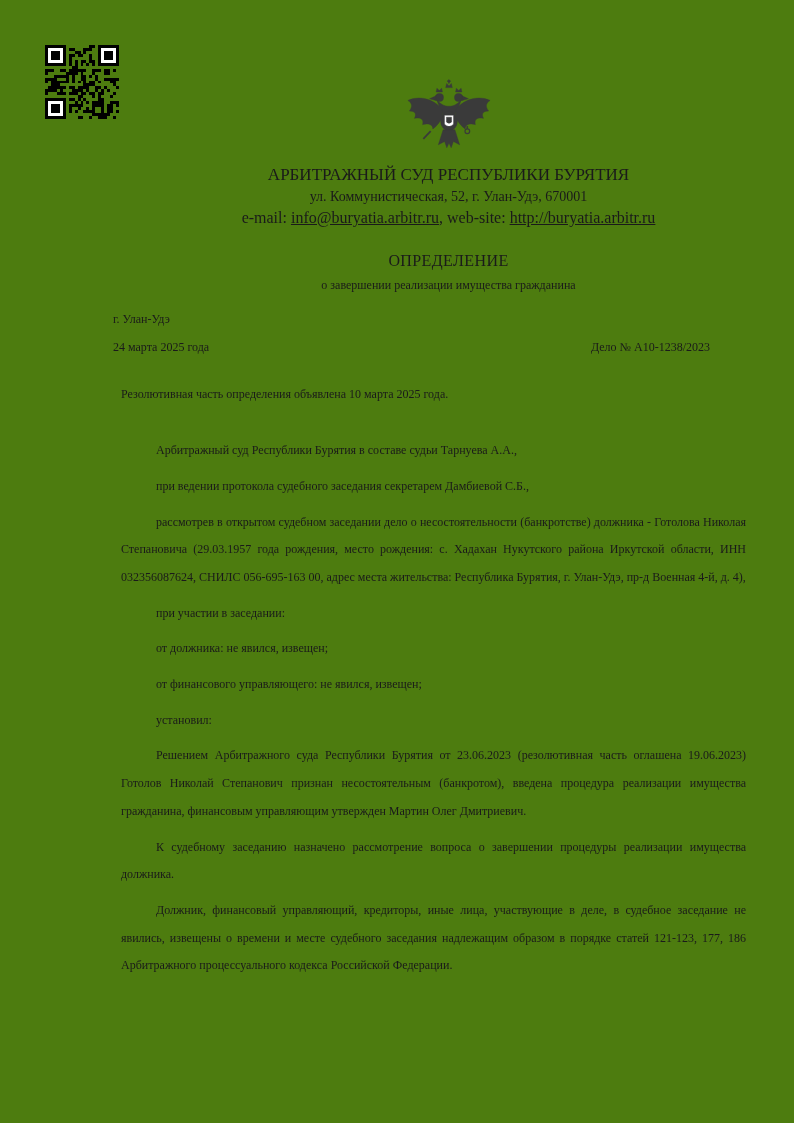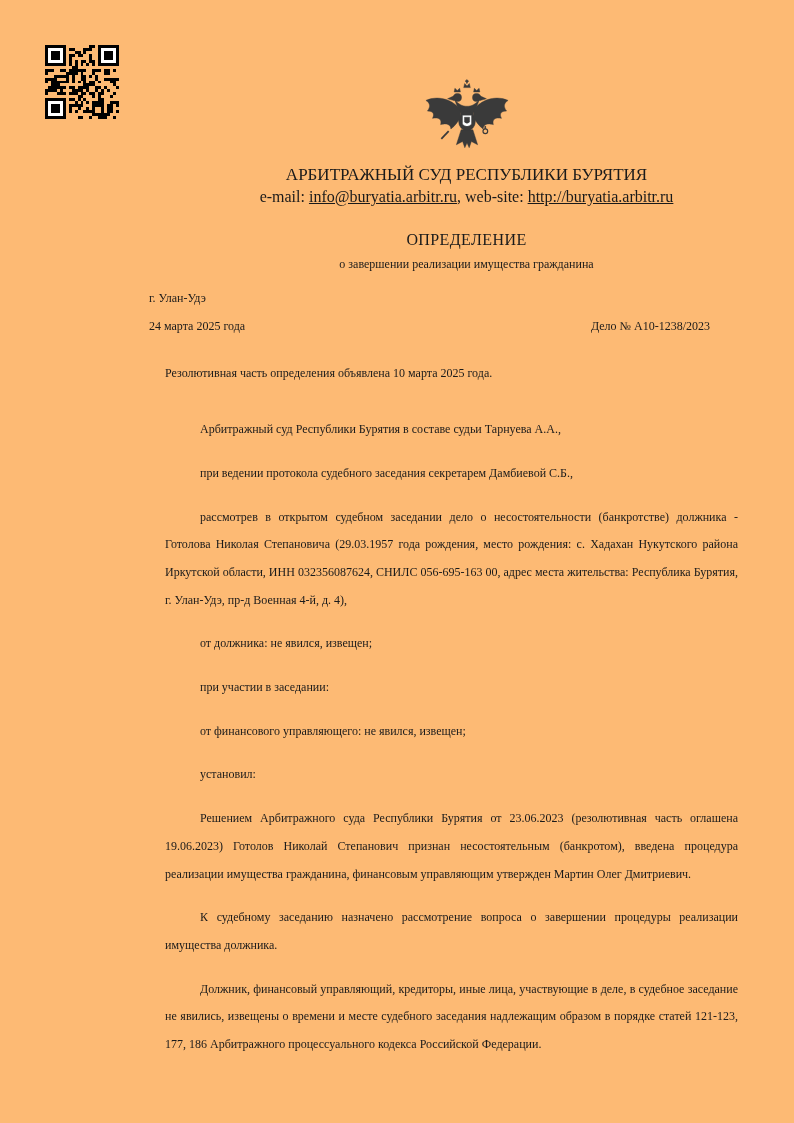--- a/index.html
+++ b/index.html
@@ -1,42 +1,41 @@
 <!DOCTYPE html>
 <html lang="ru"><head>
 <meta charset="utf-8">
 <style>
   html,body{margin:0;padding:0;background:#ffffff;}
   .page{
     position:relative;
     width:794px;height:1123px;
-    background:#fdba74;
+    background:#4d7c0f;
     font-family:"Liberation Serif","DejaVu Serif",serif;
     color:#1a1a1a;
     overflow:hidden;
     box-sizing:border-box;
-    padding-left:36px;
   }
   .qr{position:absolute;left:45px;top:45px;width:74px;height:74px;}
   .qr svg{width:74px;height:74px;display:block;}
   .content{padding:78px 40px 0 113px;}
   .header{ text-align:center; margin-left:30px; }
   .emblem svg{display:block;margin:0 auto;width:88px;height:80px;}
   .court-name{font-size:17px;line-height:23px;margin-top:5px;white-space:nowrap;}
   .addr{font-size:14px;line-height:21px;}
   .email-line{font-size:16px;line-height:21px;}
   .email-line a{color:#1a1a1a;text-decoration:underline;cursor:pointer;}
   .doc-type{font-size:16px;line-height:25px;margin-top:20px;letter-spacing:0.4px;}
   .doc-subtitle{font-size:12px;line-height:25px;}
   .bodytext{font-size:12px;line-height:27.7px;}
   .meta{margin-top:8px;}
   .meta-row{display:flex;justify-content:space-between;padding-right:44px;}
   .announce{margin-top:20px;}
   .main{margin-top:28px;}
-  p{margin:16px;}
+  p{margin:8px;}
   .ind{text-indent:35px;}
   .just{text-align:justify;}
 </style>
 </head>
 <body>
 
 <div class="page">
 
   <div class="qr">
     <svg viewBox="0 0 25 25" shape-rendering="crispEdges">
@@ -283,20 +282,21 @@
             <path d="M52,68 L45.5,88.5 L54,84 L57,92.5 L60,86 L63,92.5 L66,84 L74.5,88.5 L68,68 Z"></path>
             <circle cx="85" cy="70" r="3.2" fill="none" stroke-width="1.6"></circle>
             <rect x="84.3" y="63.5" width="1.4" height="3.2"></rect>
             <path d="M35,70 L25,80.5" stroke-width="2.4" fill="none"></path>
             <path d="M53.5,48 L66.5,48 L66.5,60.5 Q60,67 53.5,60.5 Z" fill="#ffffff" stroke-width="1.1"></path>
             <path d="M56.5,51 L63.5,51 L63.5,57.5 Q60,61 56.5,57.5 Z"></path>
           </g>
         </svg>
       </div>
       <div class="court-name">АРБИТРАЖНЫЙ СУД РЕСПУБЛИКИ БУРЯТИЯ</div>
+      <div class="addr">ул. Коммунистическая, 52, г. Улан-Удэ, 670001</div>
       <div class="email-line"><span>e-mail: </span><a>info@buryatia.arbitr.ru</a><span>, web-site: </span><a>http://buryatia.arbitr.ru</a></div>
       <div class="doc-type">ОПРЕДЕЛЕНИЕ</div>
       <div class="doc-subtitle">о завершении реализации имущества гражданина</div>
     </div>
 
     <div class="meta bodytext">
       <div>г. Улан-Удэ</div>
       <div class="meta-row">
         <span>24 марта 2025 года</span>
         <span>Дело № А10-1238/2023</span>
@@ -304,22 +304,22 @@
     </div>
 
     <div class="announce bodytext">
       <p>Резолютивная часть определения объявлена 10 марта 2025 года.</p>
     </div>
 
     <div class="main bodytext">
       <p class="ind">Арбитражный суд Республики Бурятия в составе судьи Тарнуева А.А.,</p>
       <p class="ind">при ведении протокола судебного заседания секретарем Дамбиевой С.Б.,</p>
       <p class="ind just">рассмотрев в открытом судебном заседании дело о несостоятельности (банкротстве) должника - Готолова Николая Степановича (29.03.1957 года рождения, место рождения: с. Хадахан Нукутского района Иркутской области, ИНН 032356087624, СНИЛС 056-695-163 00, адрес места жительства: Республика Бурятия, г. Улан-Удэ, пр-д Военная 4-й, д. 4),</p>
+      <p class="ind">при участии в заседании:</p>
       <p class="ind">от должника: не явился, извещен;</p>
-      <p class="ind">при участии в заседании:</p>
       <p class="ind">от финансового управляющего: не явился, извещен;</p>
       <p class="ind">установил:</p>
       <p class="ind just">Решением Арбитражного суда Республики Бурятия от 23.06.2023 (резолютивная часть оглашена 19.06.2023) Готолов Николай Степанович признан несостоятельным (банкротом), введена процедура реализации имущества гражданина, финансовым управляющим утвержден Мартин Олег Дмитриевич.</p>
       <p class="ind just">К судебному заседанию назначено рассмотрение вопроса о завершении процедуры реализации имущества должника.</p>
       <p class="ind just">Должник, финансовый управляющий, кредиторы, иные лица, участвующие в деле, в судебное заседание не явились, извещены о времени и месте судебного заседания надлежащим образом в порядке статей 121-123, 177, 186 Арбитражного процессуального кодекса Российской Федерации.</p>
     </div>
 
   </div>
 </div>
 

